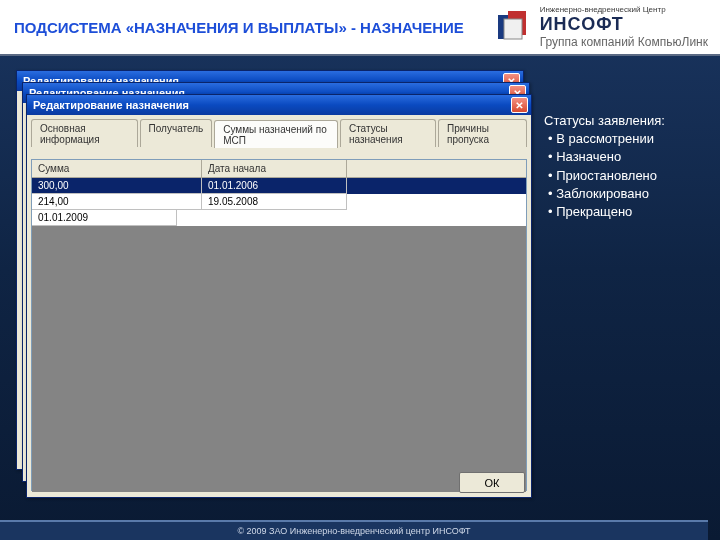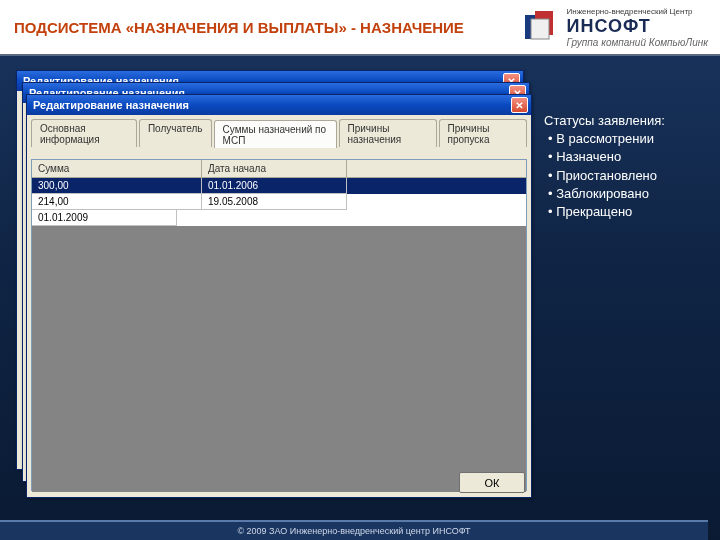--- a/index.html
+++ b/index.html
@@ -14,33 +14,33 @@
   }
   .header {
     position: absolute; top: 0; left: 0; right: 0;
     height: 56px;
     background: #fff;
     display: flex; align-items: center;
     border-bottom: 2px solid #5b6a84;
   }
   .header-title {
     font-size: 15px; font-weight: bold;
-    color: #c2410c;
+    color: #1d4ed8;
     padding-left: 14px;
     flex: 1;
   }
   .logo {
     display: flex; align-items: center; gap: 6px;
     padding-right: 12px;
   }
   .logo-mark { width: 40px; height: 40px; }
   .logo-text { text-align: left; }
   .logo-text1 { font-size: 8px; color: #3a3a3a; }
   .logo-text2 { font-size: 18px; font-weight: bold; color: #1a2b55; letter-spacing: 1px; }
-  .logo-text3 { font-size: 10px; color: #666; font-style: italic; }
+  .logo-text3 { font-size: 12px; color: #666; }
 
   .work-area {
     position: absolute; top: 70px; left: 16px;
     width: 516px; height: 430px;
   }
   .win {
     position: absolute;
     background: #ece9d8;
     border: 1px solid #0a246a;
     box-shadow: 1px 1px 3px rgba(0,0,0,0.3);
@@ -184,21 +184,21 @@
   <div class="win win3">
     <div class="titlebar">
       <span>Редактирование назначения</span>
       <span class="spacer"></span>
       <span class="close-btn">✕</span>
     </div>
     <div class="tabs">
       <div class="tab">Основная информация</div>
       <div class="tab">Получатель</div>
       <div class="tab active">Суммы назначений по МСП</div>
-      <div class="tab">Причины назначения</div>
+      <div class="tab">Статусы назначения</div>
       <div class="tab">Причины пропуска</div>
     </div>
     <div class="grid-wrap">
       <div class="grid-head">
         <div class="col1">Сумма</div>
         <div class="col2">Дата начала</div>
       </div>
       <div class="grid-body">
         <div class="grid-row selected">
           <div class="col1">300,00</div>

